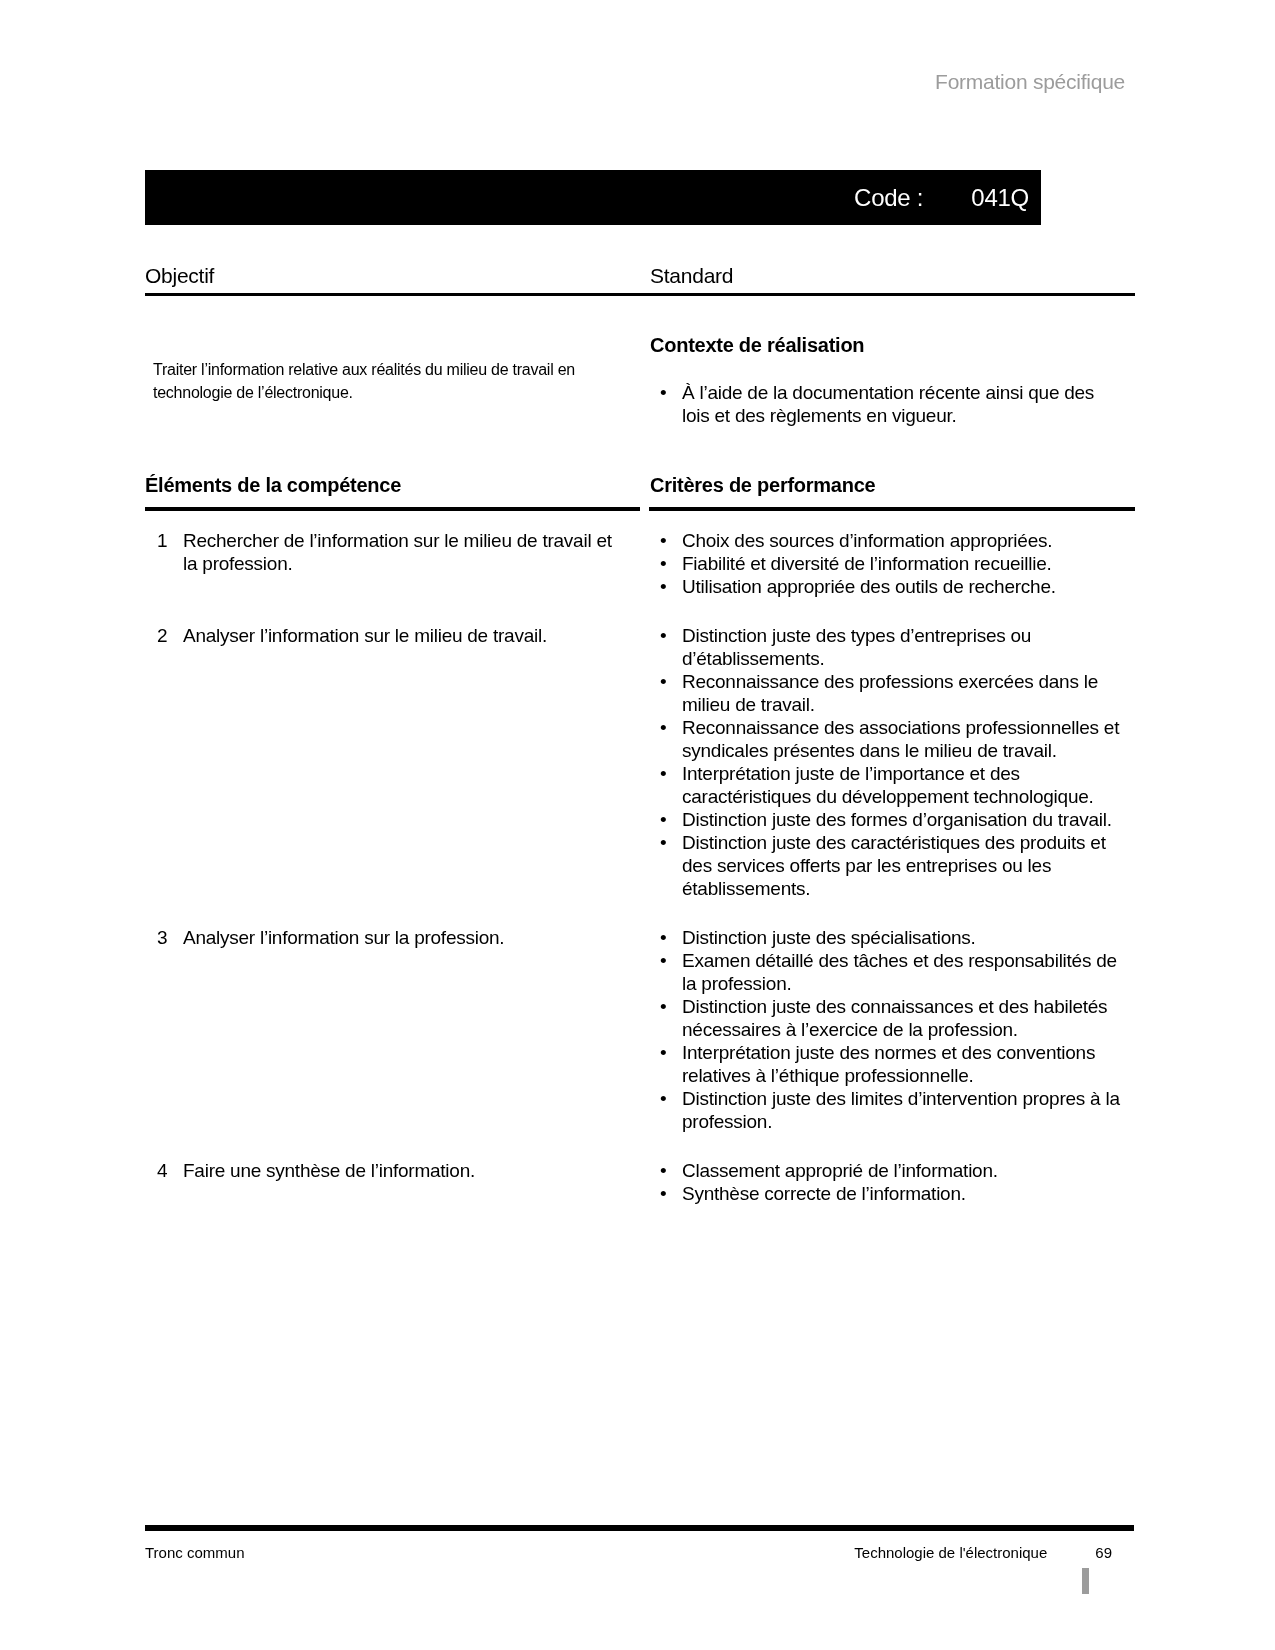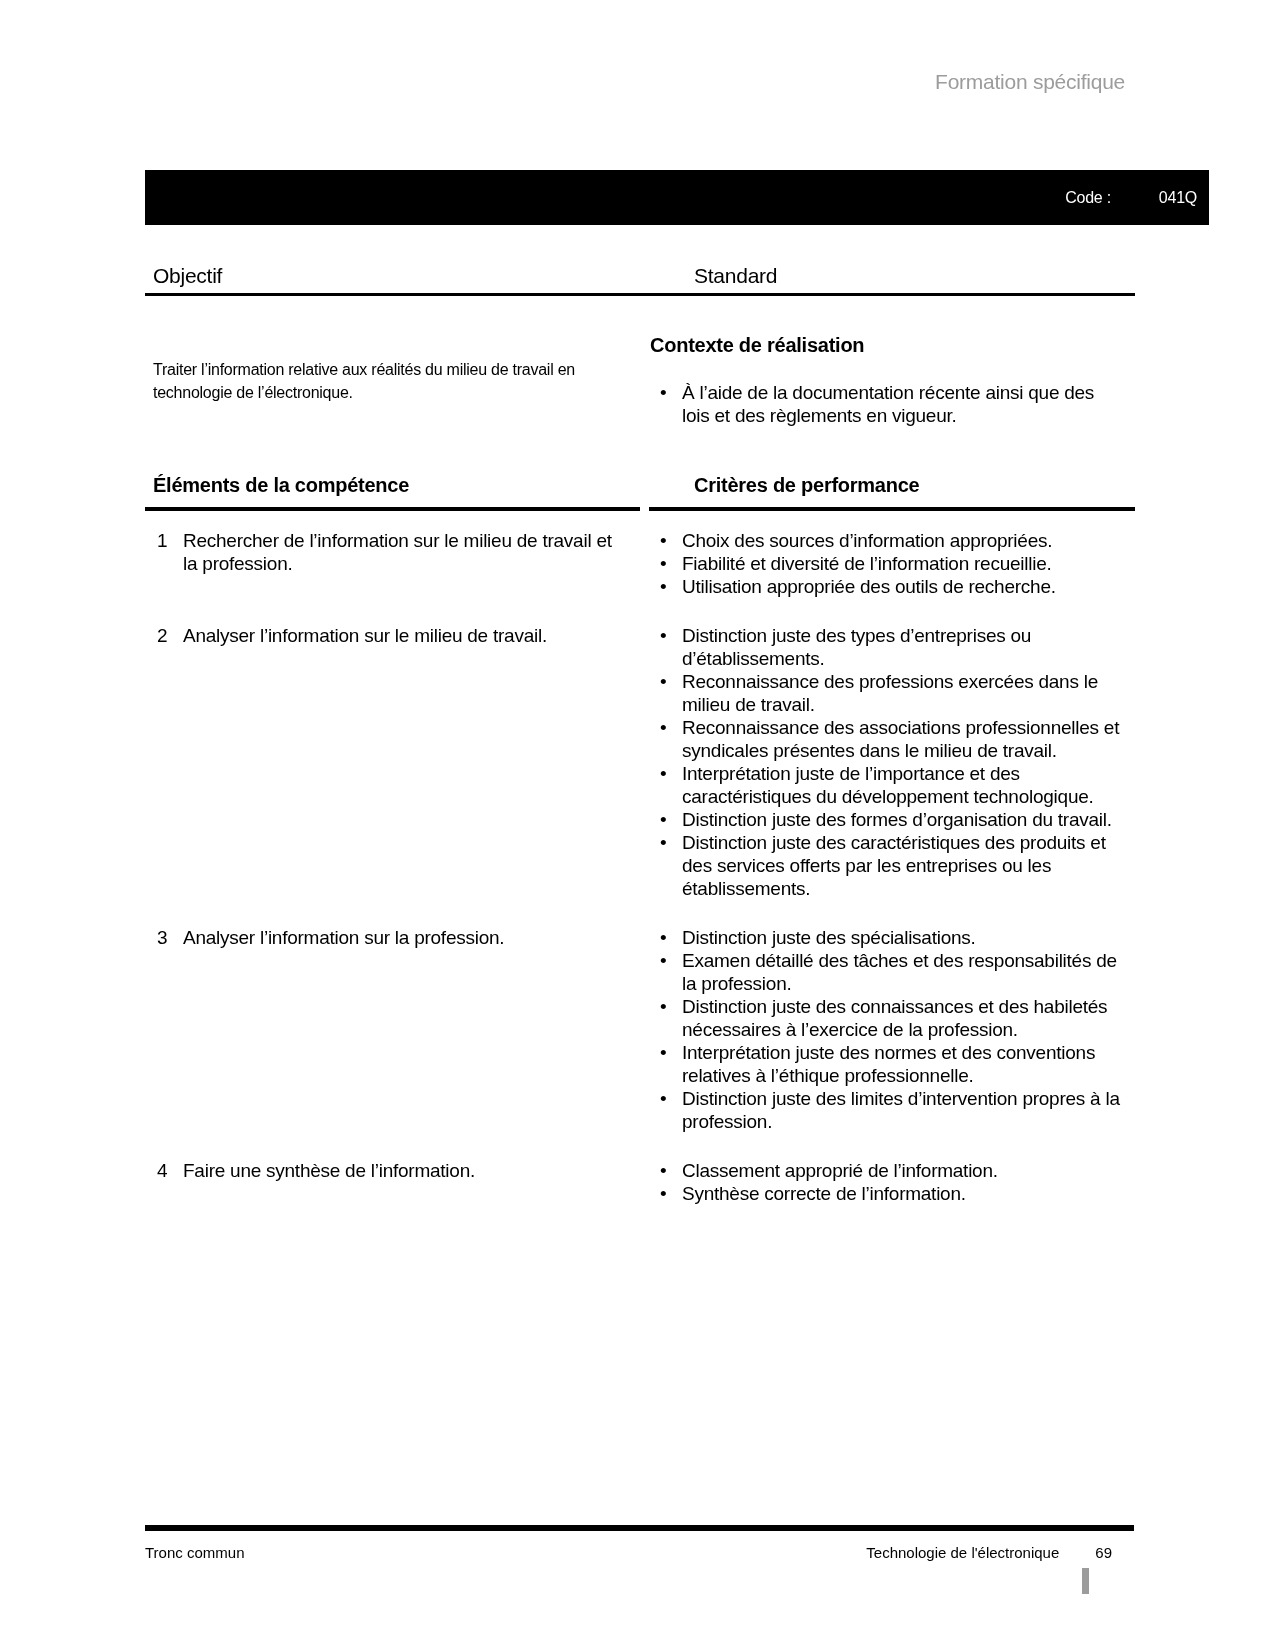--- a/index.html
+++ b/index.html
@@ -11,29 +11,29 @@
     color:#000;
     letter-spacing:-0.25px;
     overflow:hidden;
   }
   .running-head {
     position:absolute; top:70px; right:150px;
     font-size:21px; color:#9c9c9c;
   }
   .code-bar {
     position:absolute; left:145px; top:170px;
-    width:1064px; height:55px; background:#000;
+    width:896px; height:55px; background:#000;
     display:flex; align-items:center; justify-content:flex-end;
-    color:#fff; font-size:16px;
+    color:#fff; font-size:24px;
   }
   .code-bar .code-label { margin-right:48px; }
   .code-bar .code-value { margin-right:12px; }
   .col-heads { position:absolute; left:145px; width:990px; }
-  .col-heads .lh { position:absolute; left:8px; top:0; }
-  .col-heads .rh { position:absolute; left:505px; top:0;margin-left:44px; }
+  .col-heads .lh { position:absolute; left:0; top:0; }
+  .col-heads .rh { position:absolute; left:505px; top:0; }
   .heads-1 { top:264px; font-size:21px; }
   .heads-2 { top:474px; font-size:20px; font-weight:700; }
   .rule-thin {
     position:absolute; left:145px; top:293px;
     width:990px; height:3px; background:#000;
   }
   .rule-thick-left {
     position:absolute; left:145px; top:507px;
     width:495px; height:4px; background:#000;
   }
@@ -69,21 +69,21 @@
     position:absolute; left:145px; top:1525px;
     width:989px; height:6px; background:#000;
   }
   .footer-row {
     position:absolute; left:145px; top:1544px; width:989px;
     display:flex; align-items:baseline;
     font-size:15px; letter-spacing:0;
     box-sizing:border-box; padding-right:22px;text-align:right;
   }
   .footer-row .spacer { flex:1; }
-  .footer-row .pageno { margin-left:36px; }
+  .footer-row .pageno { margin-left:48px; }
   .gray-mark {
     position:absolute; left:1082px; top:1568px;
     width:7px; height:26px; background:#9c9c9c;
   }
 </style>
 </head>
 <body>
 
 <div class="page">
 

